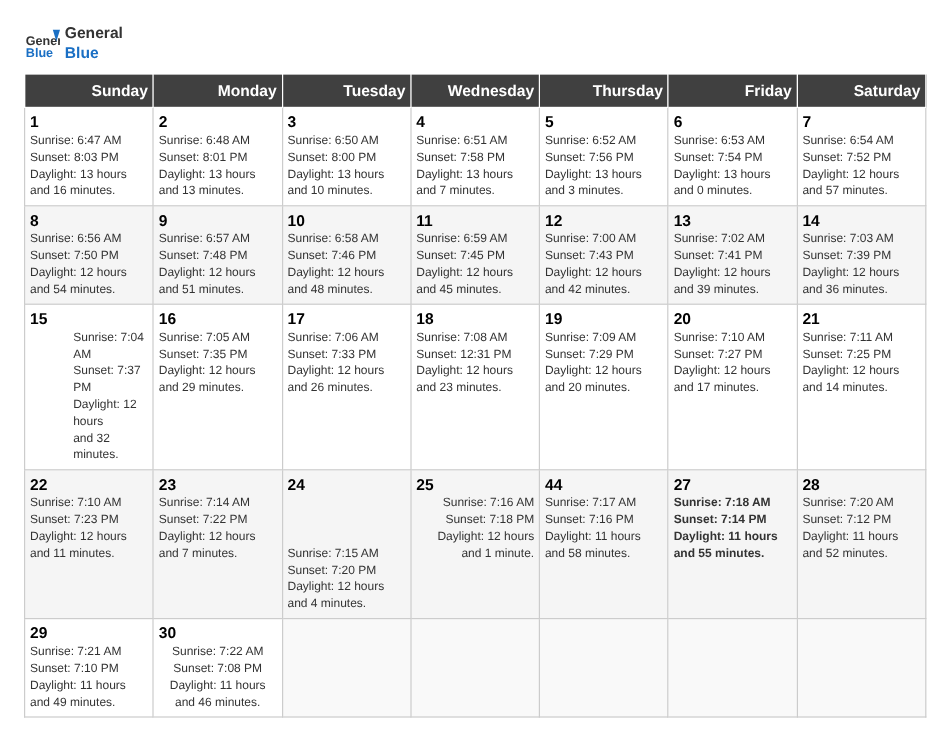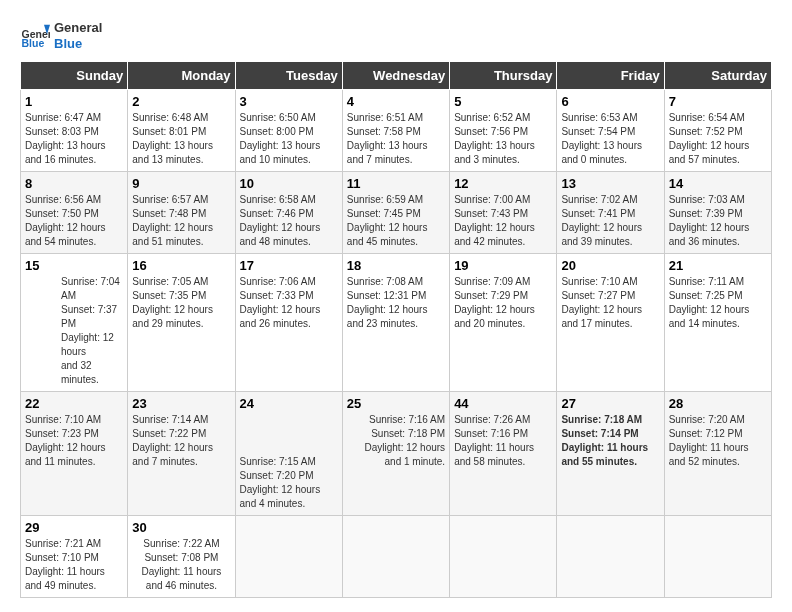--- a/index.html
+++ b/index.html
@@ -292,21 +292,21 @@
         </td>
         <td>
           <span class="day-num">25</span>
           <div class="day-info" style="white-space: pre-line; text-align: right;">Sunrise: 7:16 AM
 Sunset: 7:18 PM
 Daylight: 12 hours
 and 1 minute.</div>
         </td>
         <td>
           <span class="day-num">44</span>
-          <div class="day-info" style="white-space: pre-line;">Sunrise: 7:26 AM
+          <div class="day-info" style="white-space: pre-line;">Sunrise: 7:17 AM
 Sunset: 7:16 PM
 Daylight: 11 hours
 and 58 minutes.</div>
         </td>
         <td>
           <span class="day-num">27</span>
           <div class="day-info" style="white-space: pre-line; font-weight: bold;">Sunrise: 7:18 AM
 Sunset: 7:14 PM
 Daylight: 11 hours
 and 55 minutes.</div>

